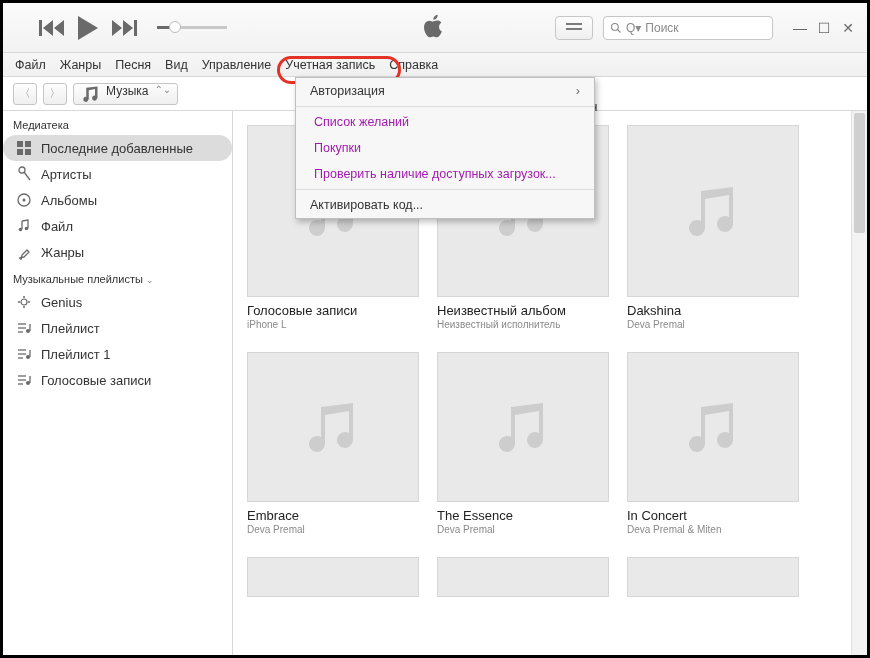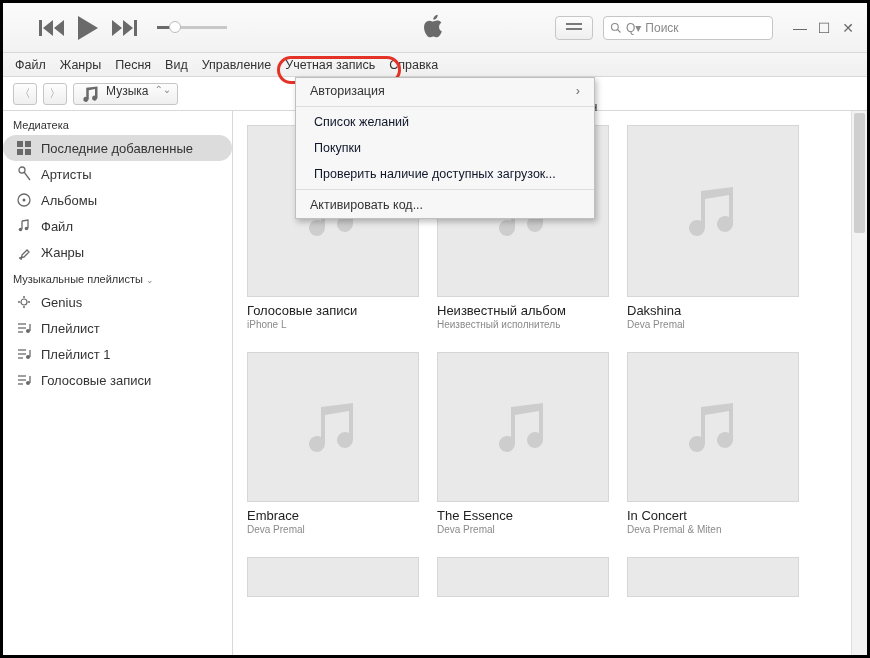--- a/index.html
+++ b/index.html
@@ -44,21 +44,21 @@
 .sb-item svg { width: 16px; height: 16px; }
 .main { flex: 1; overflow: hidden; position: relative; }
 .grid { padding: 14px 14px 0 14px; display: grid; grid-template-columns: repeat(3, 172px); gap: 22px 18px; }
 .album .cover { width: 172px; height: 172px; background: #e9e9e9; border: 1px solid #d6d6d6; display:flex; align-items:center; justify-content:center; }
 .album .cover svg { width: 64px; height: 64px; opacity: 0.35; }
 .album .title { font-size: 13px; color:#222; margin-top: 6px; white-space: nowrap; overflow: hidden; text-overflow: ellipsis; max-width: 172px; }
 .album .artist { font-size: 10px; color:#8a8a8a; margin-top: 1px; white-space: nowrap; overflow: hidden; text-overflow: ellipsis; max-width: 172px; }
 .row2 .cover { height: 150px; }
 .dropdown { position: absolute; left: 292px; top: 74px; width: 300px; background: #f7f7f7; border: 1px solid #bfbfbf; box-shadow: 2px 3px 6px rgba(0,0,0,0.25); z-index: 50; font-size: 12.5px; color:#333; }
 .dd-item { padding: 6px 14px; display:flex; justify-content:space-between; align-items:center; }
-.dd-item.dis { color:#0f172a;padding-left:18px; }
+.dd-item.dis { color:#a21caf;padding-left:18px; }
 .dd-sep { height: 1px; background: #dcdcdc; margin: 2px 0; }
 .dd-item .chev { color:#666; }
 .underline-red { position: absolute; height: 2px; background: #e53226; }
 .scrollbar { position:absolute; right:0; top:0; bottom:0; width:16px; background:#f3f3f3; border-left:1px solid #e0e0e0; }
 .scrollbar .thumb { position:absolute; top:2px; left:2px; right:2px; height:120px; background:#cfcfcf; border-radius:2px; }
 .head-text { position: absolute; left: 580px; top: 96px; font-size: 13px; color:#333; }
 </style>
 </head>
 <body>
 

